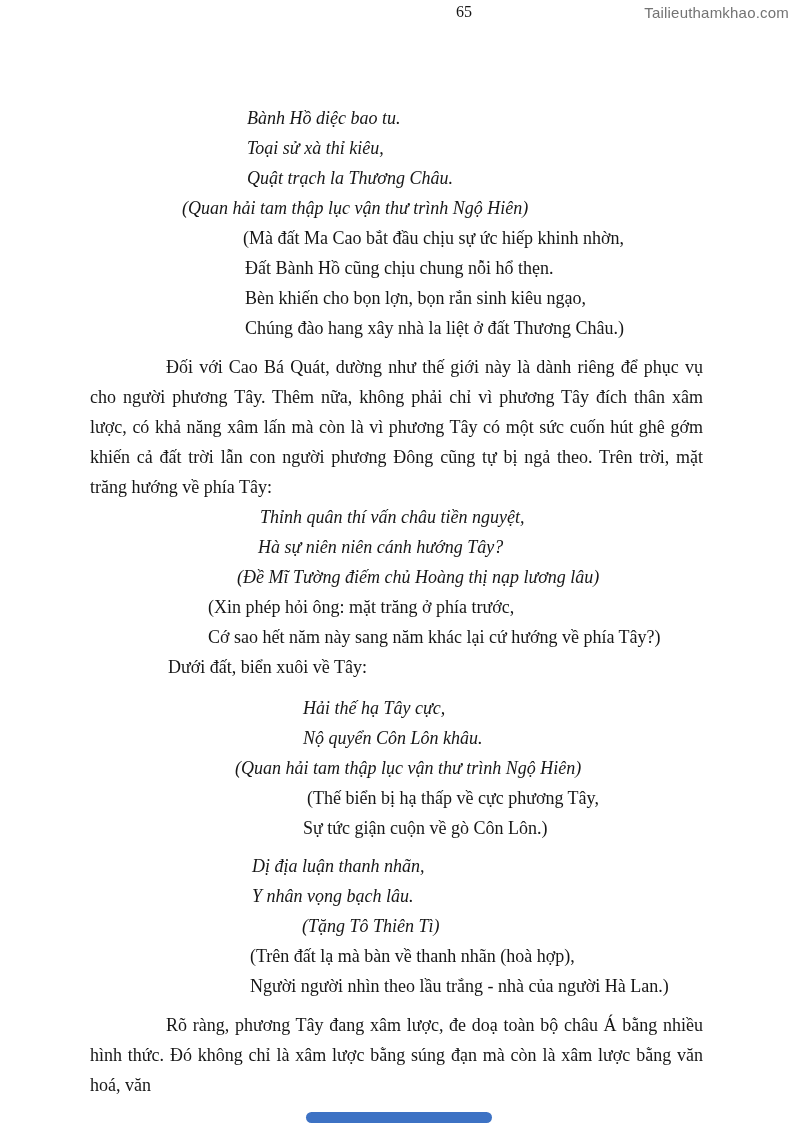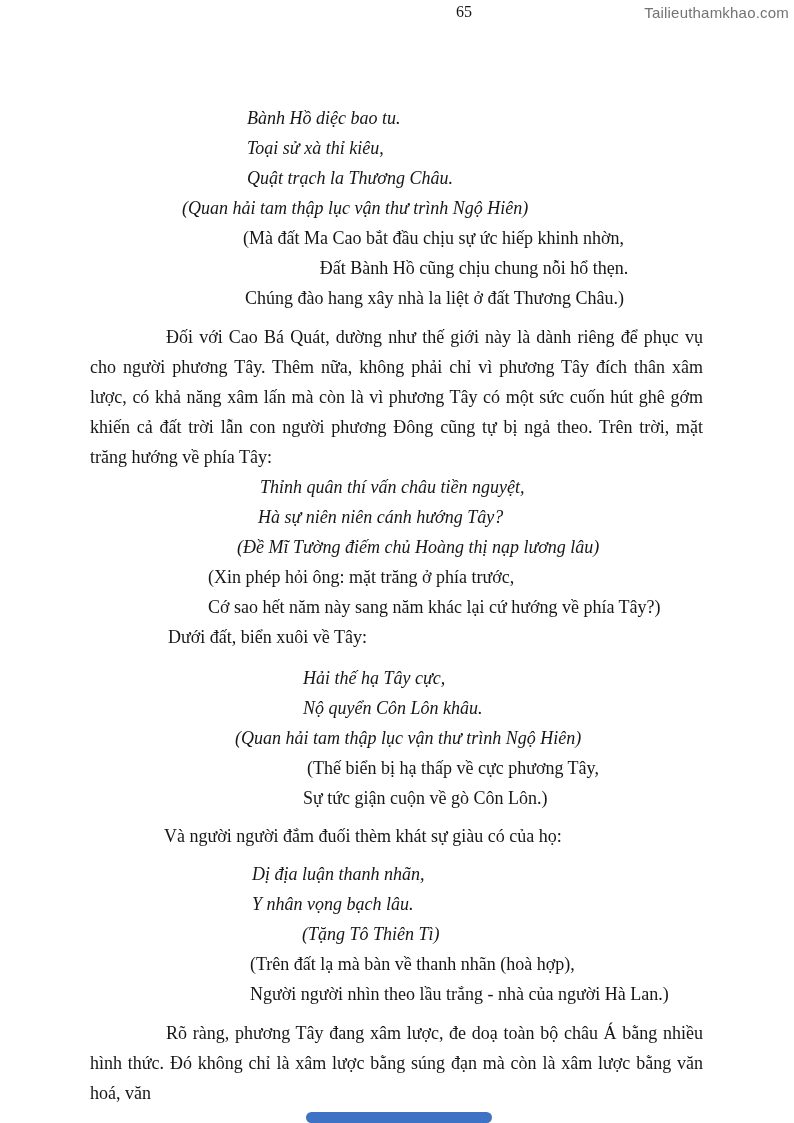--- a/index.html
+++ b/index.html
@@ -54,21 +54,22 @@
 
   <div class="content">
       <div class="verse-block" style="margin-top: 0px;">
         <div class="line italic" style="padding-left: 157px;">Bành Hồ diệc bao tu.</div>
         <div class="line italic" style="padding-left: 157px;">Toại sử xà thỉ kiêu,</div>
         <div class="line italic" style="padding-left: 157px;">Quật trạch la Thương Châu.</div>
         <div class="line italic" style="padding-left: 92px;">(Quan hải tam thập lục vận thư trình Ngộ Hiên)</div>
       </div>
       <div class="verse-block" style="margin-top: 0px;">
         <div class="line" style="padding-left: 153px;">(Mà đất Ma Cao bắt đầu chịu sự ức hiếp khinh nhờn,</div>
-        <div class="line" style="padding-left: 155px; text-align: center;">Đất Bành Hồ cũng chịu chung nỗi hổ thẹn.</div>
+        <div class="line" style="padding-left: 155px;">Đất Bành Hồ cũng chịu chung nỗi hổ thẹn.</div>
+        <div class="line" style="padding-left: 155px;">Bèn khiến cho bọn lợn, bọn rắn sinh kiêu ngạo,</div>
         <div class="line" style="padding-left: 155px;">Chúng đào hang xây nhà la liệt ở đất Thương Châu.)</div>
       </div>
       <p class="para" style="margin-top: 9px;">Đối với Cao Bá Quát, dường như thế giới này là dành riêng để phục vụ cho người phương Tây. Thêm nữa, không phải chỉ vì phương Tây đích thân xâm lược, có khả năng xâm lấn mà còn là vì phương Tây có một sức cuốn hút ghê gớm khiến cả đất trời lẫn con người phương Đông cũng tự bị ngả theo. Trên trời, mặt trăng hướng về phía Tây:</p>
       <div class="verse-block" style="margin-top: 0;">
         <div class="line italic" style="padding-left: 170px;">Thỉnh quân thí vấn châu tiền nguyệt,</div>
         <div class="line italic" style="padding-left: 168px;">Hà sự niên niên cánh hướng Tây?</div>
         <div class="line italic" style="padding-left: 147px;">(Đề Mĩ Tường điếm chủ Hoàng thị nạp lương lâu)</div>
         <div class="line" style="padding-left: 118px;">(Xin phép hỏi ông: mặt trăng ở phía trước,</div>
         <div class="line" style="padding-left: 118px;">Cớ sao hết năm này sang năm khác lại cứ hướng về phía Tây?)</div>
       </div>
@@ -76,23 +77,20 @@
         <div class="line" style="padding-left: 78px;">Dưới đất, biển xuôi về Tây:</div>
       </div>
       <div class="verse-block" style="margin-top: 11px;">
         <div class="line italic" style="padding-left: 213px;">Hải thế hạ Tây cực,</div>
         <div class="line italic" style="padding-left: 213px;">Nộ quyển Côn Lôn khâu.</div>
         <div class="line italic" style="padding-left: 145px;">(Quan hải tam thập lục vận thư trình Ngộ Hiên)</div>
         <div class="line" style="padding-left: 217px;">(Thế biển bị hạ thấp về cực phương Tây,</div>
         <div class="line" style="padding-left: 213px;">Sự tức giận cuộn về gò Côn Lôn.)</div>
       </div>
       <div class="verse-block" style="margin-top: 8px;">
-        <div class="line" style="padding-left: 74px;">Và người người đắm đuối thèm khát sự giàu có của họ:</div>
-      </div>
-      <div class="verse-block" style="margin-top: 8px;">
         <div class="line italic" style="padding-left: 162px;">Dị địa luận thanh nhãn,</div>
         <div class="line italic" style="padding-left: 162px;">Y nhân vọng bạch lâu.</div>
         <div class="line italic" style="padding-left: 212px;">(Tặng Tô Thiên Tì)</div>
         <div class="line" style="padding-left: 160px;">(Trên đất lạ mà bàn về thanh nhãn (hoà hợp),</div>
         <div class="line" style="padding-left: 160px;">Người người nhìn theo lầu trắng - nhà của người Hà Lan.)</div>
       </div>
       <p class="para" style="margin-top: 9px;">Rõ ràng, phương Tây đang xâm lược, đe doạ toàn bộ châu Á bằng nhiều hình thức. Đó không chỉ là xâm lược bằng súng đạn mà còn là xâm lược bằng văn hoá, văn</p>
     </div>
 
   <div class="footer-bar"></div>

